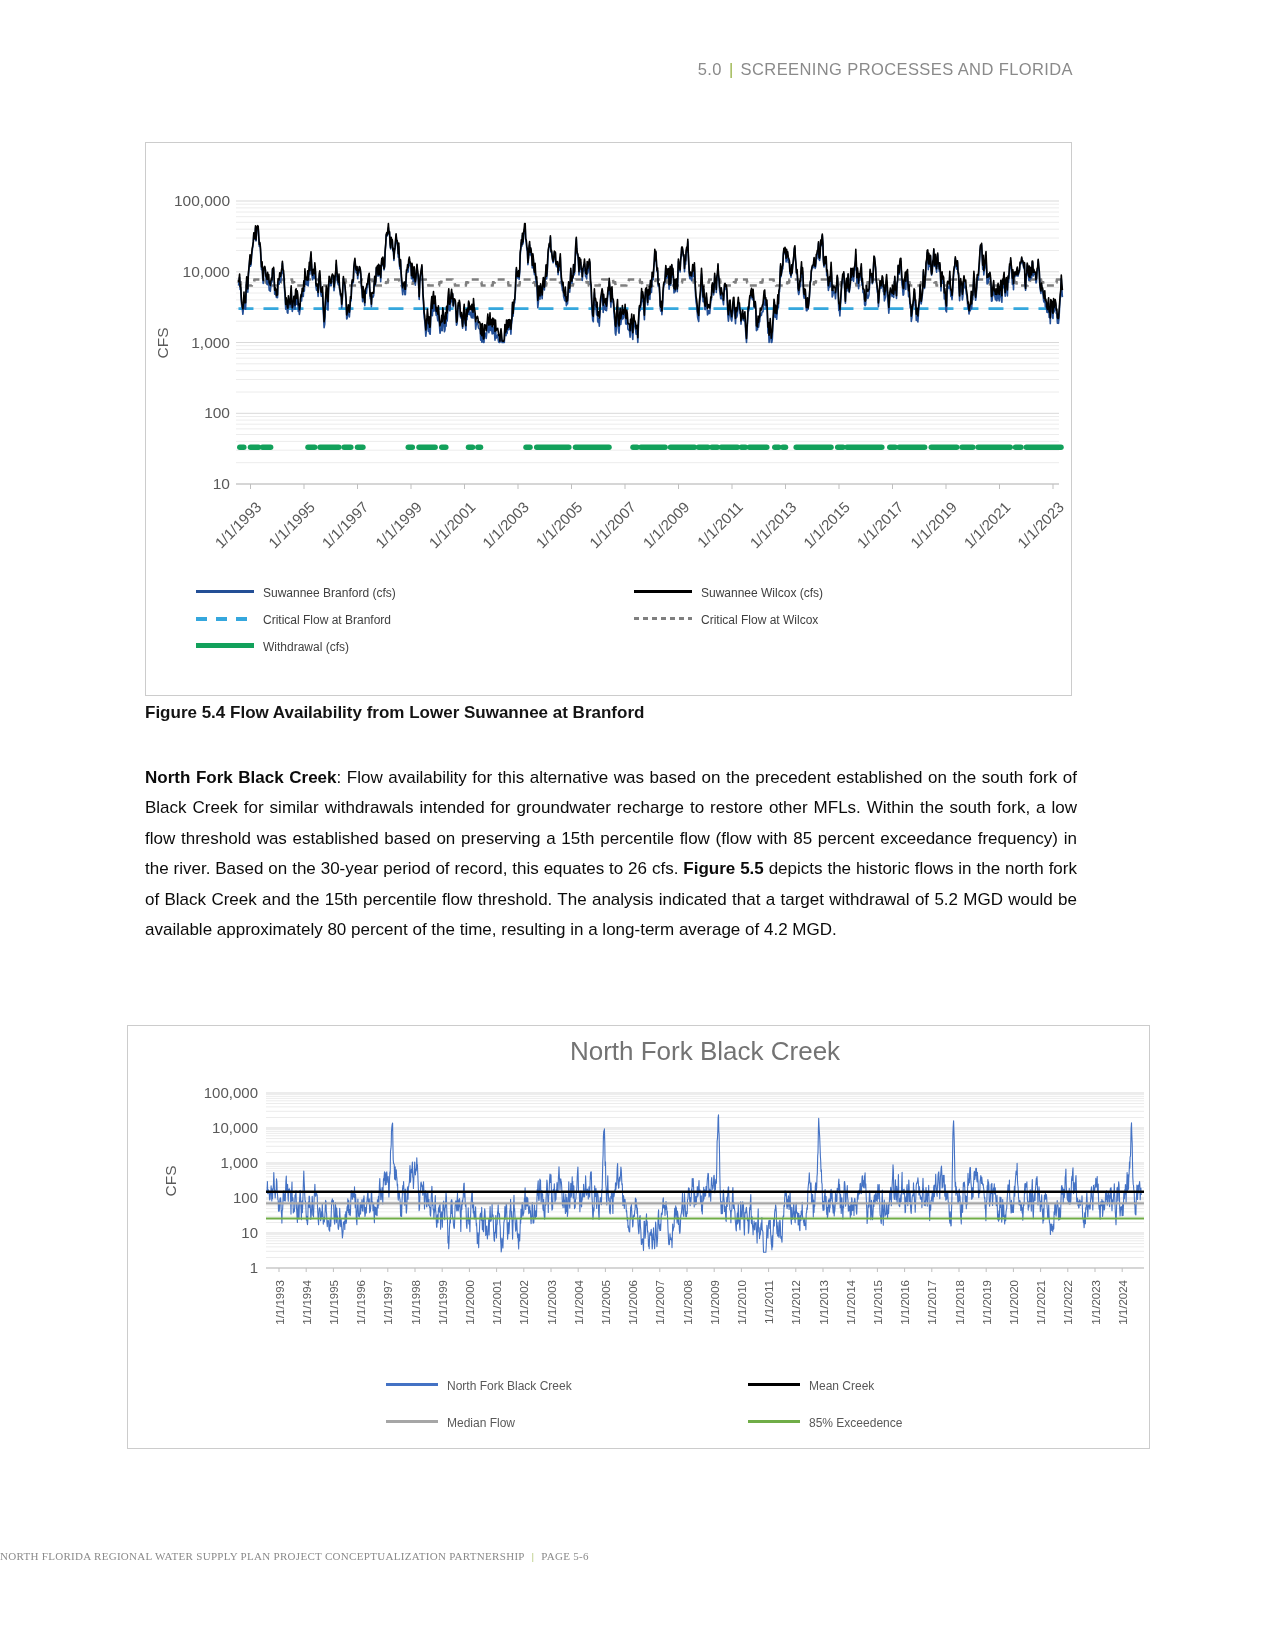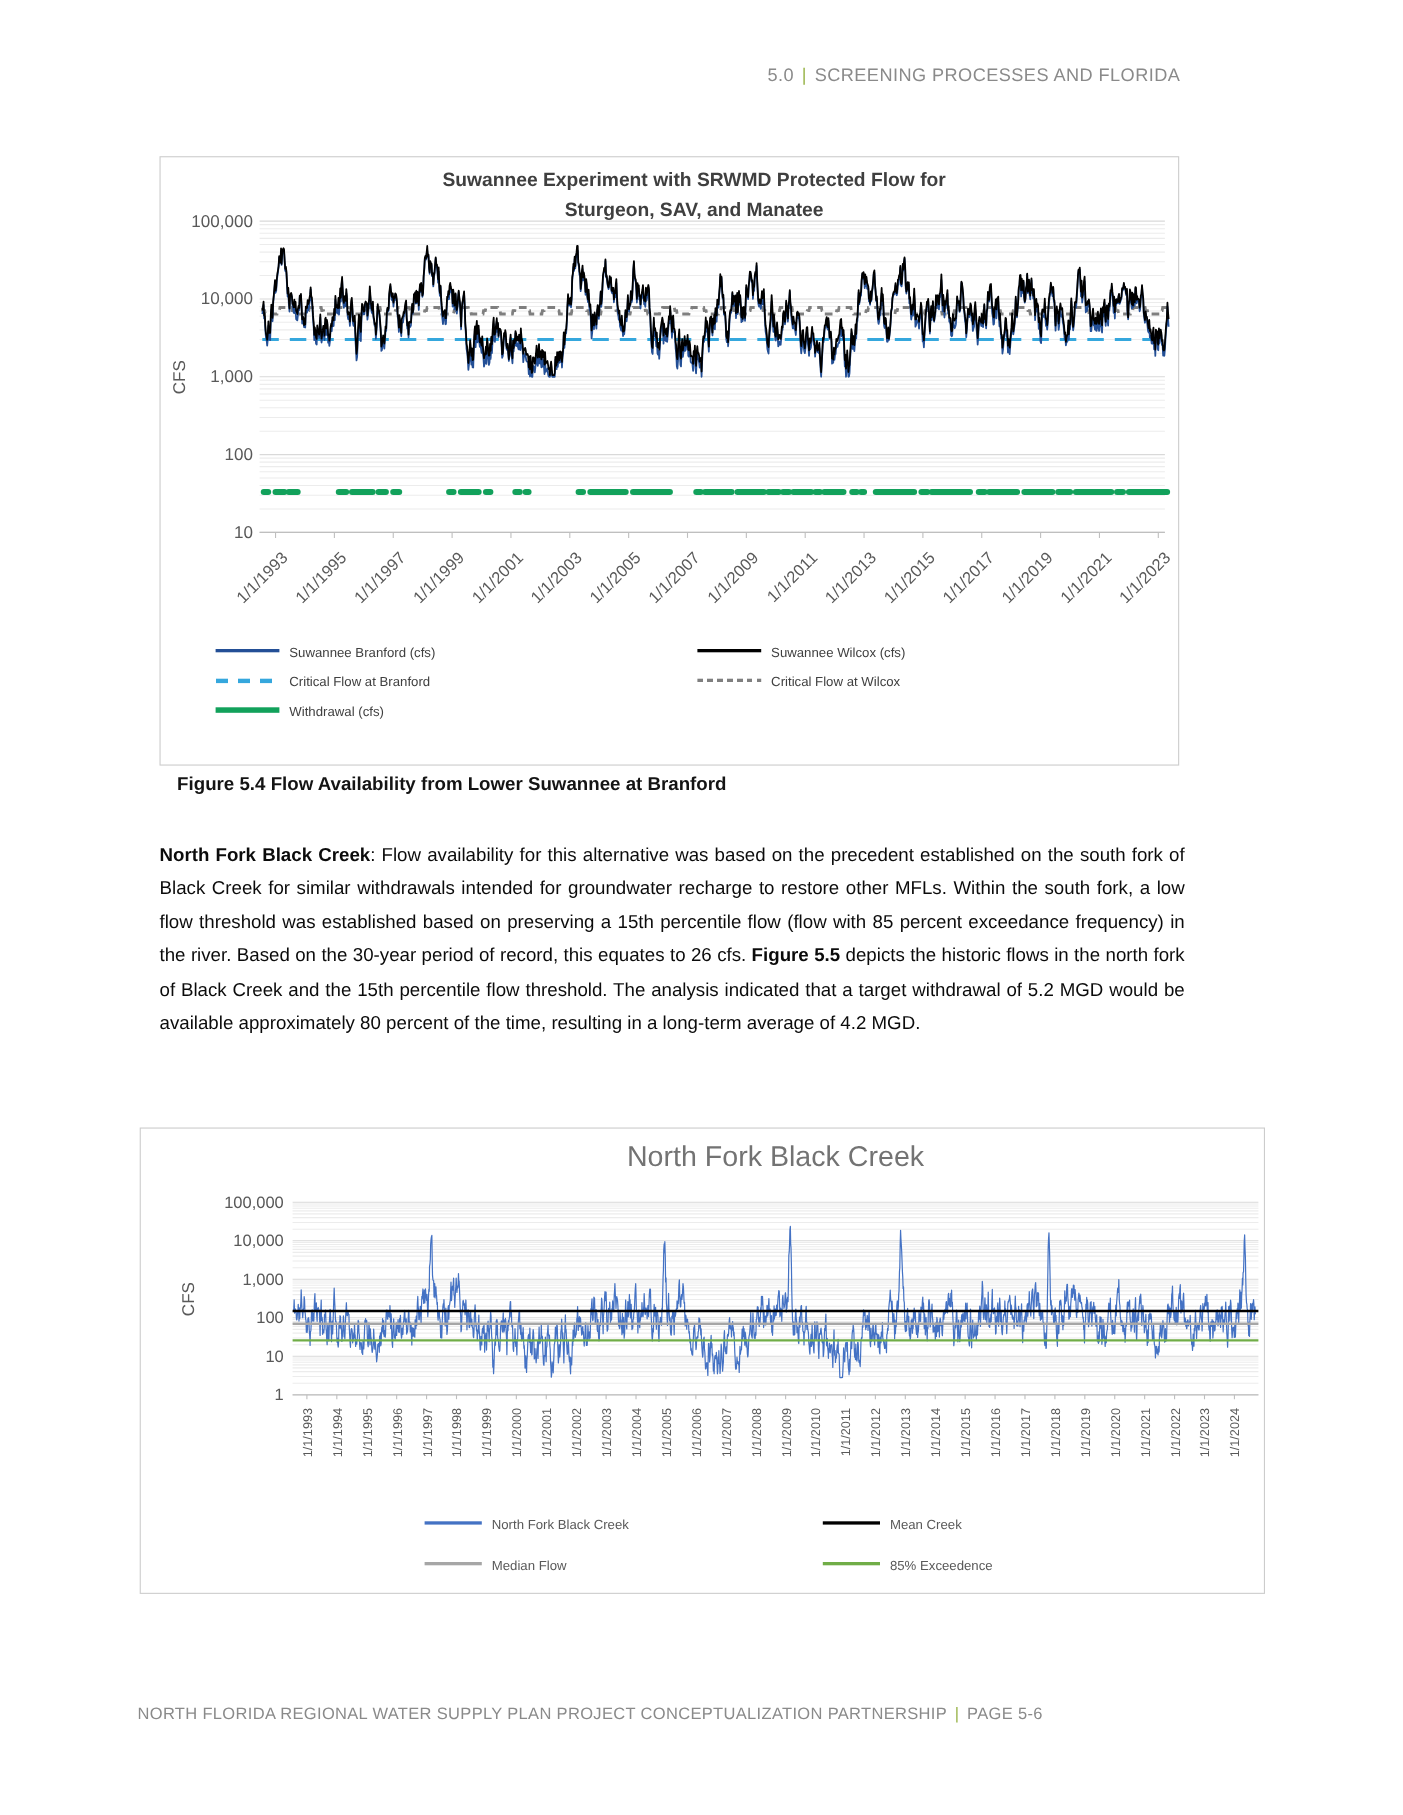--- a/index.html
+++ b/index.html
@@ -15,43 +15,39 @@
        font-size:17.5px;font-weight:700;color:#3f3f3f;line-height:1.55;}
   .ct2{position:absolute;left:138px;top:10px;width:878px;text-align:center;
        font-size:26px;color:#737373;}
   .chart-svg{position:absolute;left:0;top:0;}
   svg{font-family:"Liberation Sans",sans-serif;}
   .leg-item{position:absolute;white-space:nowrap;font-size:12px;color:#404040;}
   #fig55 .leg-item{color:#595959;}
   .sw{display:inline-block;width:58px;height:3px;vertical-align:middle;
       margin-right:9px;position:relative;top:-2px;}
   #fig55 .sw{width:52px;}
-  .cap{position:absolute;left:145px;font-size:17px;font-weight:700;color:#141414;margin-left:16px;}
+  .cap{position:absolute;left:145px;font-size:17px;font-weight:700;color:#141414;}
   #cap54{top:703px;}
   #cap55{top:1467px;}
   .para{position:absolute;left:145px;top:750px;width:932px;font-size:17px;
         line-height:30.4px;color:#0b0b0b;text-align:justify;margin-top:13px;}
   .para b{font-weight:700;}
-  .ftr{position:absolute;top:1550px;left:0;width:1073px;text-align:center;
-       font-size:15px;color:#8a8a8a;letter-spacing:.3px;}
+  .ftr{position:absolute;top:1550px;left:0;width:1073px;text-align:left;
+       font-size:11px;color:#8a8a8a;letter-spacing:.3px;font-family:Liberation Serif, serif;}
 </style>
 </head>
 <body>
 
 <div class="page">
 
   <div class="hdr">
     <span>5.0</span><span class="pipe">|</span><span>SCREENING PROCESSES AND FLORIDA</span>
   </div>
 
   <div class="figbox" id="fig54">
-    <div class="ct1">
-      <div>Suwannee Experiment with SRWMD Protected Flow for</div>
-      <div>Sturgeon, SAV, and Manatee</div>
-    </div>
     <svg id="chart1-svg" class="chart-svg" width="925" height="552" viewBox="0 0 925 552">
         <line x1="90" y1="319.7" x2="913" y2="319.7" stroke="#ececec" stroke-width="1"></line>
         <line x1="90" y1="307.2" x2="913" y2="307.2" stroke="#ececec" stroke-width="1"></line>
         <line x1="90" y1="298.4" x2="913" y2="298.4" stroke="#ececec" stroke-width="1"></line>
         <line x1="90" y1="291.5" x2="913" y2="291.5" stroke="#ececec" stroke-width="1"></line>
         <line x1="90" y1="285.9" x2="913" y2="285.9" stroke="#ececec" stroke-width="1"></line>
         <line x1="90" y1="281.2" x2="913" y2="281.2" stroke="#ececec" stroke-width="1"></line>
         <line x1="90" y1="277.1" x2="913" y2="277.1" stroke="#ececec" stroke-width="1"></line>
         <line x1="90" y1="273.5" x2="913" y2="273.5" stroke="#ececec" stroke-width="1"></line>
         <line x1="90" y1="249.0" x2="913" y2="249.0" stroke="#ececec" stroke-width="1"></line>

